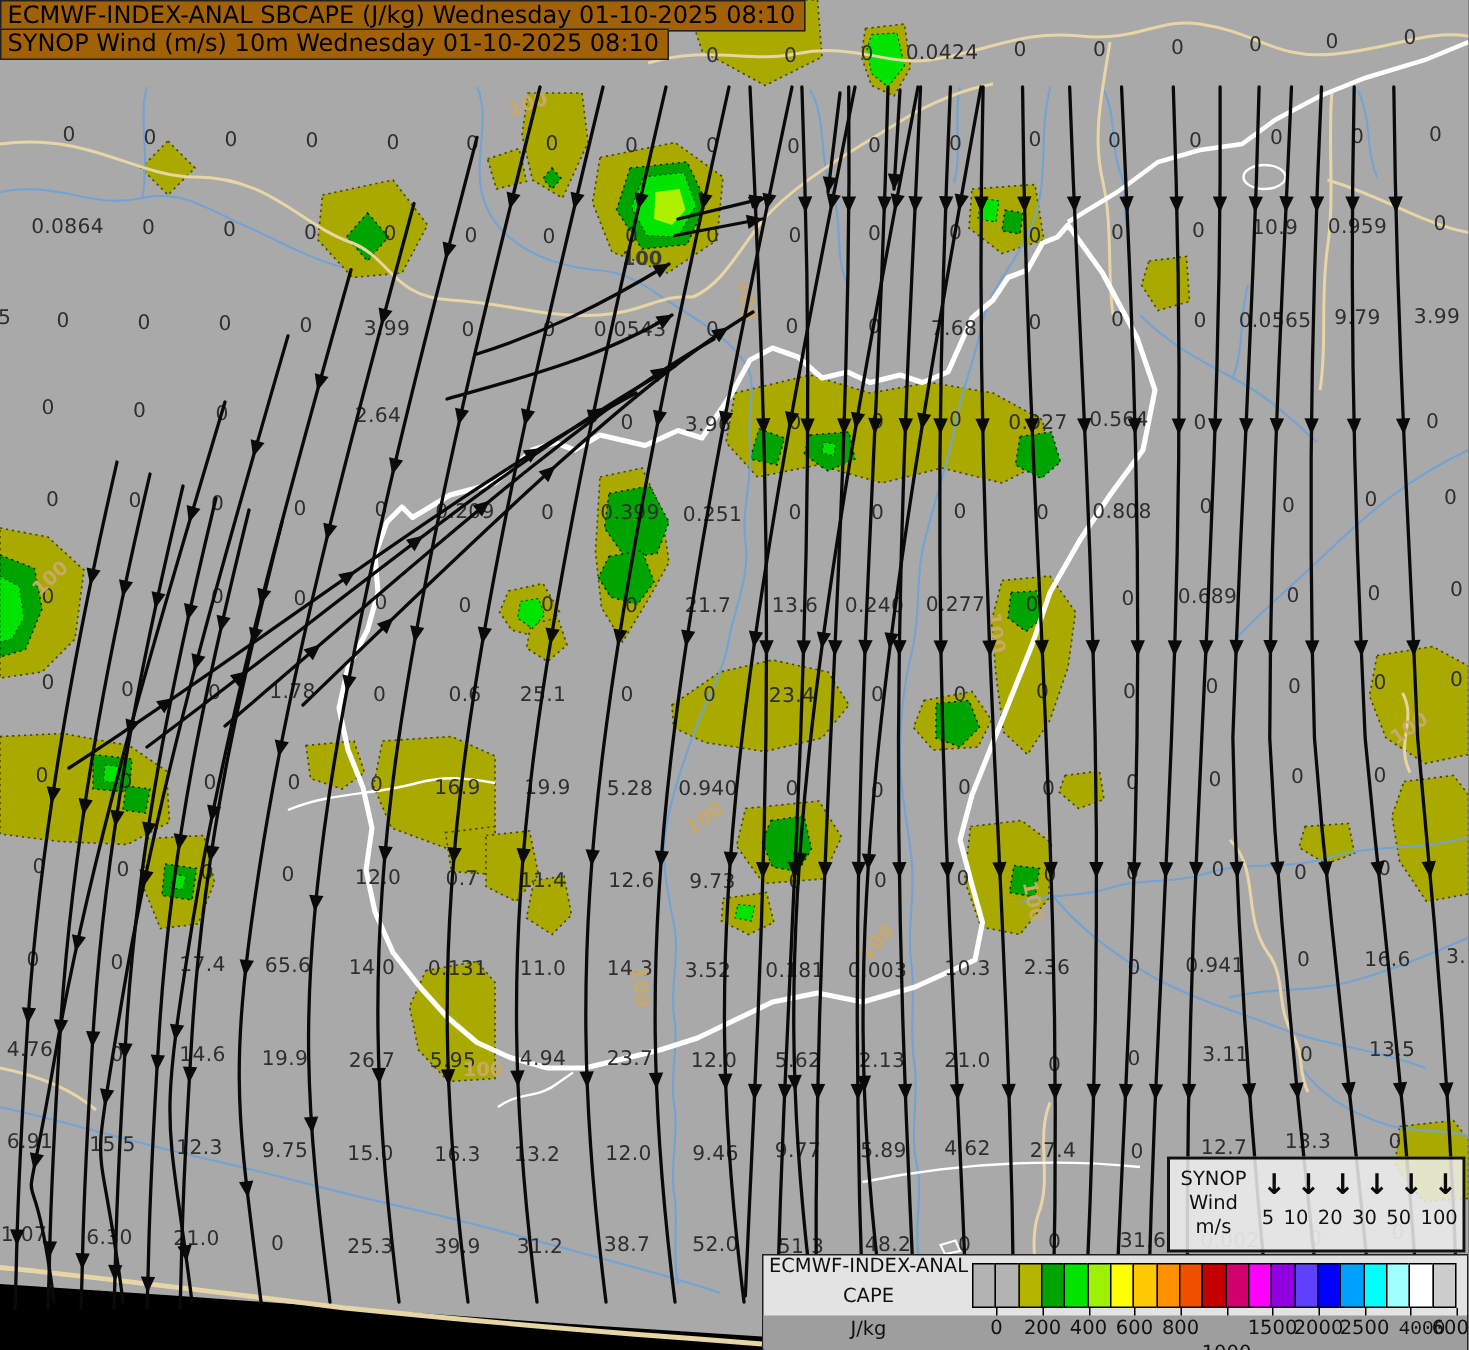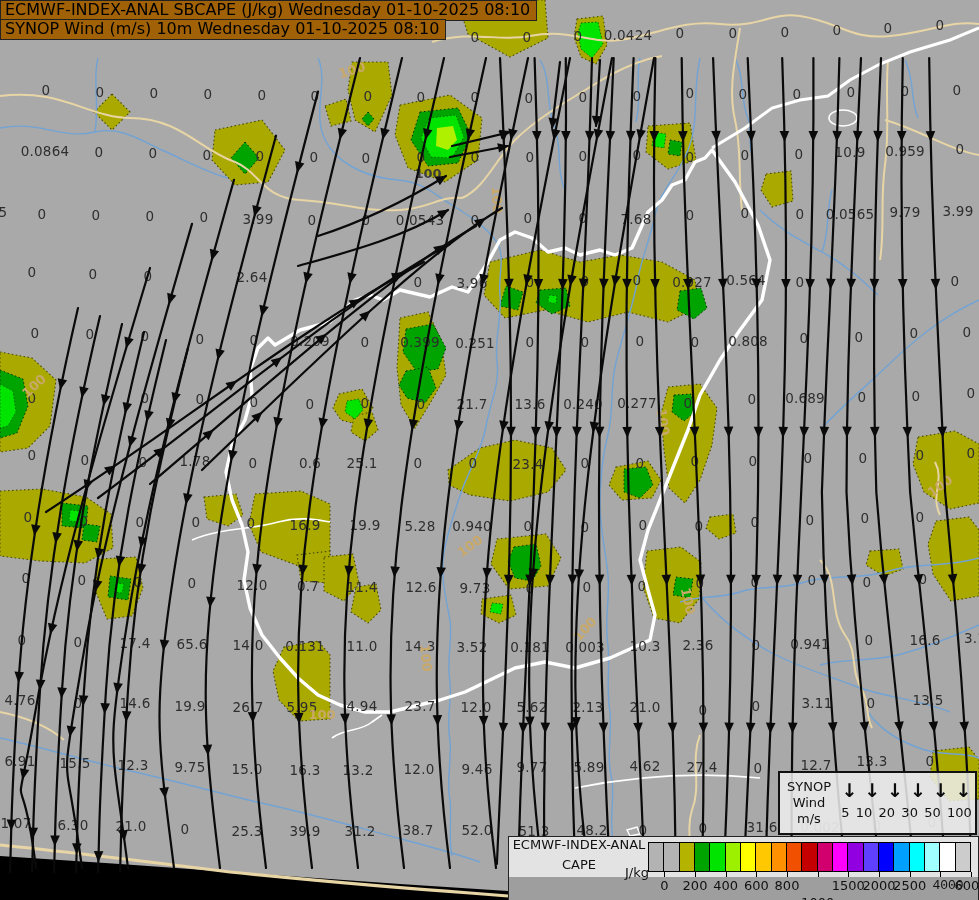--- a/index.html
+++ b/index.html
@@ -646,21 +646,21 @@
           <span>50</span>
           <span>100</span>
         </div>
     </div>
   </div>
 
   <div class="cl">
     <div class="cl-dark"></div>
     <div class="cl-line" style="top:0;">ECMWF-INDEX-ANAL</div>
     <div class="cl-line" style="top:20px;">CAPE</div>
-    <div class="cl-line" style="top:28px;text-align:right;">J/kg</div>
+    <div class="cl-line" style="top:42px;">J/kg</div>
     <div class="cl-bar" id="cl-bar">
         <div class="cl-cell" style="background: rgb(179, 179, 179);"></div>
         <div class="cl-cell" style="background: rgb(179, 179, 179);"></div>
         <div class="cl-cell" style="background: rgb(179, 179, 0);"></div>
         <div class="cl-cell" style="background: rgb(0, 164, 0);"></div>
         <div class="cl-cell" style="background: rgb(0, 228, 0);"></div>
         <div class="cl-cell" style="background: rgb(156, 240, 0);"></div>
         <div class="cl-cell" style="background: rgb(255, 255, 0);"></div>
         <div class="cl-cell" style="background: rgb(255, 200, 0);"></div>
         <div class="cl-cell" style="background: rgb(255, 144, 0);"></div>

